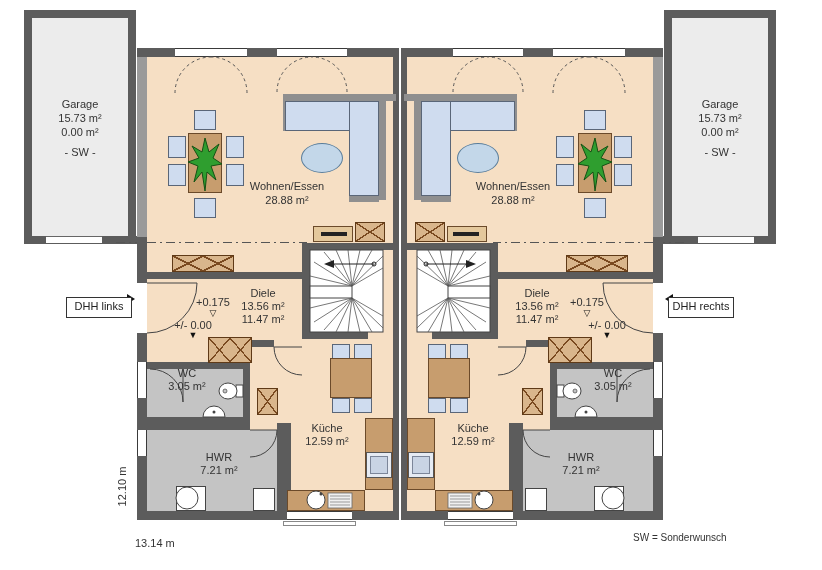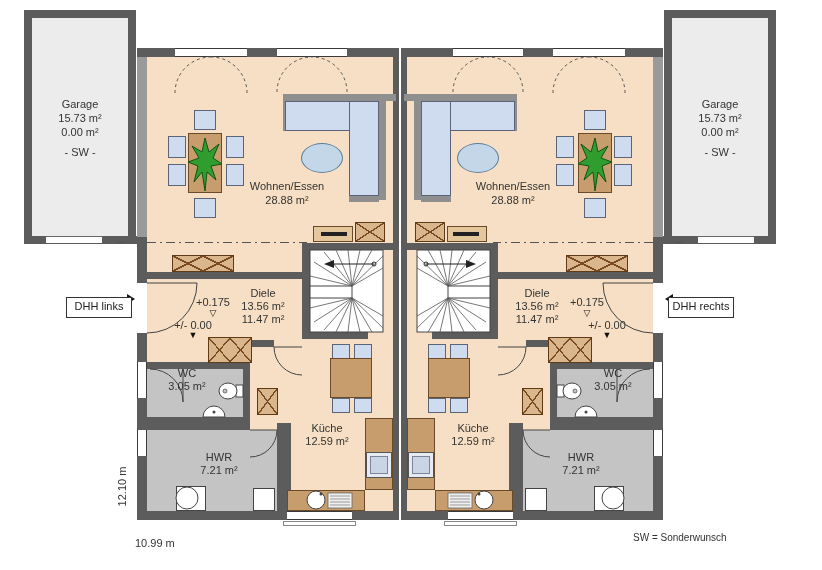--- a/index.html
+++ b/index.html
@@ -324,15 +324,15 @@
   <div class="txt" style="left:147px;top:367px;width:60px;">WC</div>
   <div class="txt" style="left:147px;top:380px;width:60px;">3.05 m²</div>
   <div class="txt" style="left:179px;top:451px;width:60px;">HWR</div>
   <div class="txt" style="left:179px;top:464px;width:60px;">7.21 m²</div>
   <div class="txt" style="left:277px;top:422px;width:80px;">Küche</div>
   <div class="txt" style="left:277px;top:435px;width:80px;">12.59 m²</div>
   <div class="dhh" style="left:56px;top:297px;width:64px;height:19px;">DHH rechts</div>
 </div>
   <div class="a white" style="left:399px;top:48px;width:2px;height:472px;"></div>
   <div class="txt" style="left:92px;top:480px;width:60px;transform:rotate(-90deg);">12.10 m</div>
-  <div class="txt" style="left:135px;top:537px;width:70px;text-align:left;">10.99 m</div>
+  <div class="txt" style="left:135px;top:537px;width:70px;text-align:left;">13.14 m</div>
   <div class="txt small" style="left:633px;top:532px;width:120px;text-align:left;">SW = Sonderwunsch</div>
 </div>
 
 </body></html>

